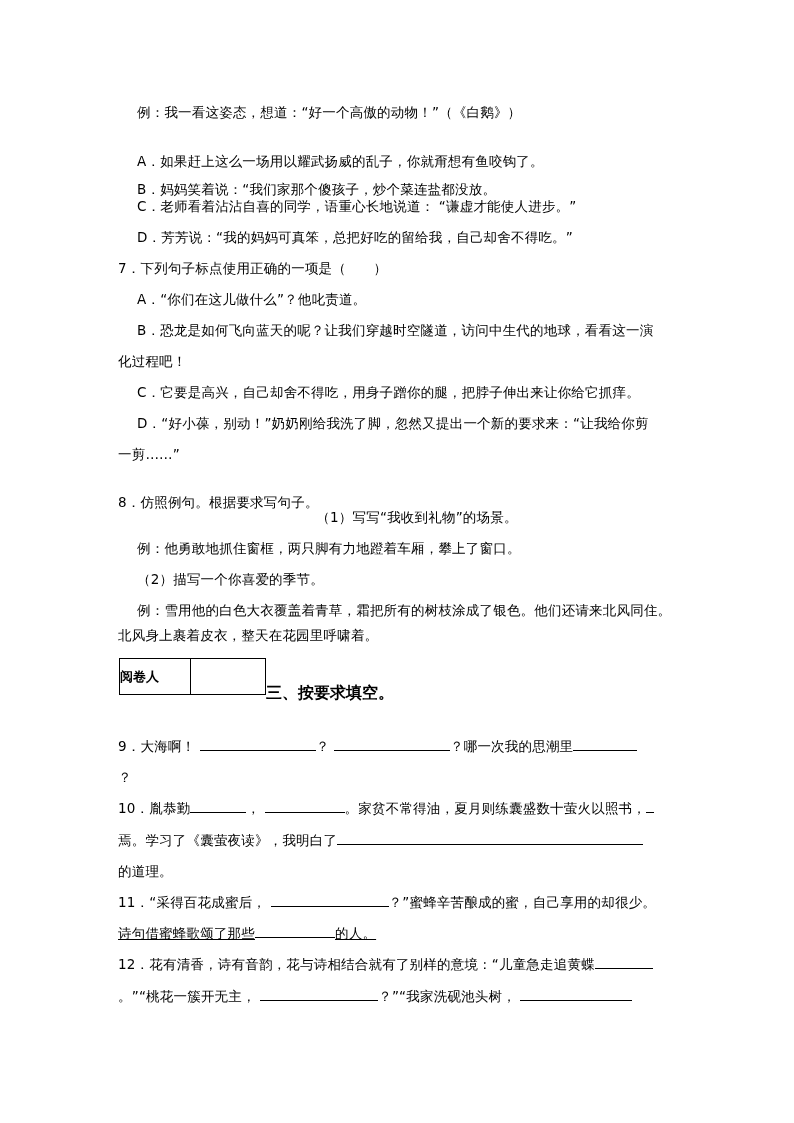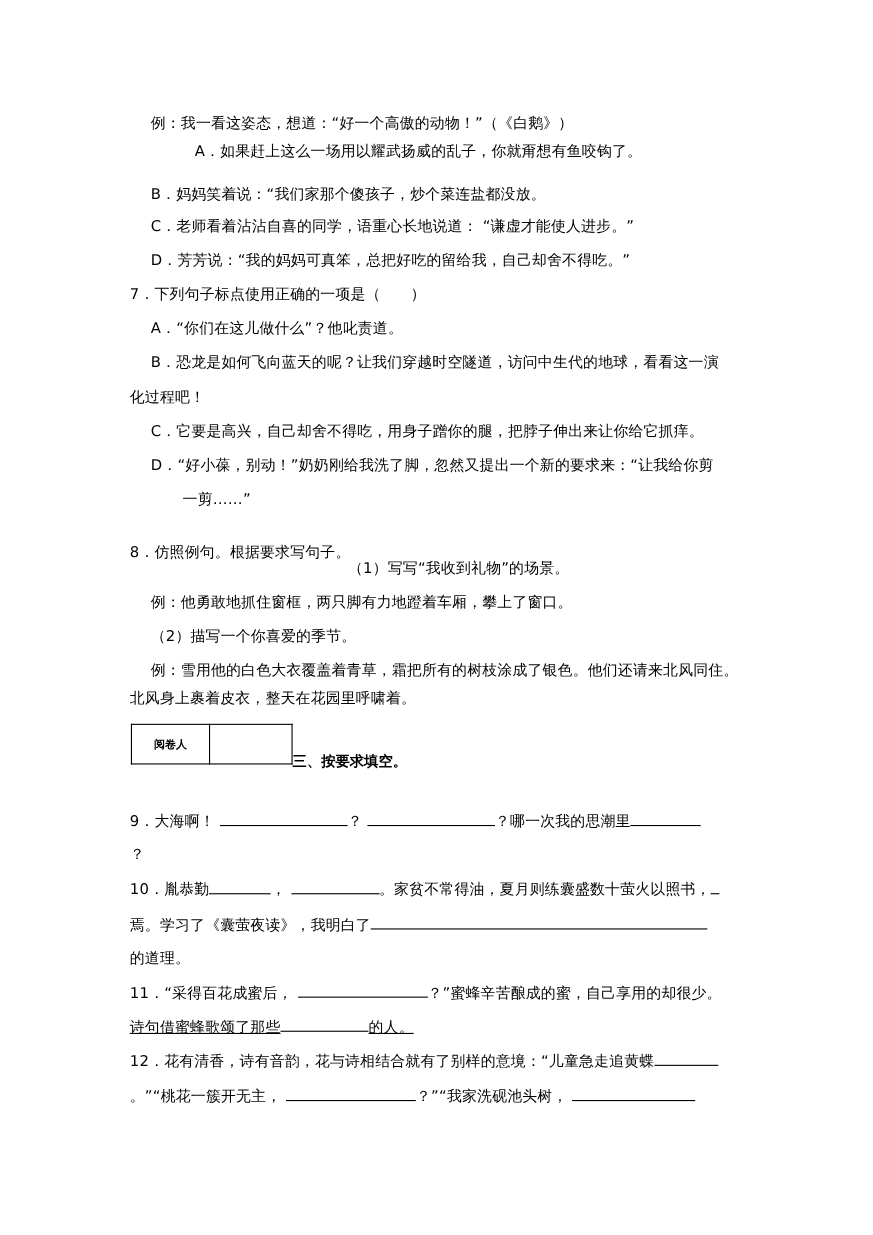--- a/index.html
+++ b/index.html
@@ -2,43 +2,43 @@
 <html><head>
 <meta charset="utf-8">
 <style>
   html, body { margin:0; padding:0; background:#ffffff; }
   body { width:794px; height:1123px; position:relative; overflow:hidden;
          font-family:"DejaVu Sans", "Liberation Sans", sans-serif; color:#000; }
   .line { position:absolute; left:118px; width:560px; font-size:13.5px; line-height:20px; white-space:nowrap; letter-spacing:0.2px; }
   .ind { left:137px; }
   .blank { display:inline-block; border-bottom:1px solid #000; height:14px; vertical-align:baseline; }
   table.score { position:absolute; left:119px; top:658px; border-collapse:collapse; }
-  table.score td { border:1px solid #000; width:70px; height:35px; text-align:center; font-size:10px; font-weight:bold; padding:0; }
+  table.score td { border:1px solid #000; width:70px; height:35px; text-align:left; font-size:13px; font-weight:bold; padding:0; }
   table.score td.empty { width:74px; }
-  .sec-title { position:absolute; left:266px; top:683px; font-size:13px; font-weight:bold; white-space:nowrap; }
+  .sec-title { position:absolute; left:266px; top:683px; font-size:16px; font-weight:bold; white-space:nowrap; }
 </style>
 </head>
 <body>
 
 <div>
   <div class="line ind" style="top:102px;">例：我一看这姿态，想道：“好一个高傲的动物！”（《白鹅》）</div>
-  <div class="line ind" style="top:128px;margin-left:40px;">A．如果赶上这么一场用以耀武扬威的乱子，你就甭想有鱼咬钩了。</div>
-  <div class="line ind" style="top:167px;">B．妈妈笑着说：“我们家那个傻孩子，炒个菜连盐都没放。</div>
+  <div class="line ind" style="top:151px;">A．如果赶上这么一场用以耀武扬威的乱子，你就甭想有鱼咬钩了。</div>
+  <div class="line ind" style="top:179px;">B．妈妈笑着说：“我们家那个傻孩子，炒个菜连盐都没放。</div>
   <div class="line ind" style="top:196px;">C．老师看着沾沾自喜的同学，语重心长地说道：  “谦虚才能使人进步。”</div>
   <div class="line ind" style="top:227px;">D．芳芳说：“我的妈妈可真笨，总把好吃的留给我，自己却舍不得吃。”</div>
 </div>
 
 <div>
   <div class="line" style="top:258px;">7．下列句子标点使用正确的一项是（　　）</div>
   <div class="line ind" style="top:289px;">A．“你们在这儿做什么”？他叱责道。</div>
   <div class="line ind" style="top:320px;">B．恐龙是如何飞向蓝天的呢？让我们穿越时空隧道，访问中生代的地球，看看这一演</div>
   <div class="line" style="top:351px;">化过程吧！</div>
   <div class="line ind" style="top:382px;">C．它要是高兴，自己却舍不得吃，用身子蹭你的腿，把脖子伸出来让你给它抓痒。</div>
   <div class="line ind" style="top:413px;">D．“好小葆，别动！”奶奶刚给我洗了脚，忽然又提出一个新的要求来：“让我给你剪</div>
-  <div class="line" style="top:444px;margin-left:48px;">一剪……”</div>
+  <div class="line" style="top:444px;">一剪……”</div>
 </div>
 
 <div>
   <div class="line" style="top:492px;">8．仿照例句。根据要求写句子。</div>
   <div class="line ind" style="top:507px;text-align:center;">（1）写写“我收到礼物”的场景。</div>
   <div class="line ind" style="top:538px;">例：他勇敢地抓住窗框，两只脚有力地蹬着车厢，攀上了窗口。</div>
   <div class="line ind" style="top:569px;">（2）描写一个你喜爱的季节。</div>
   <div class="line ind" style="top:600px;">例：雪用他的白色大衣覆盖着青草，霜把所有的树枝涂成了银色。他们还请来北风同住。</div>
   <div class="line" style="top:625px;">北风身上裹着皮衣，整天在花园里呼啸着。</div>
 </div>

